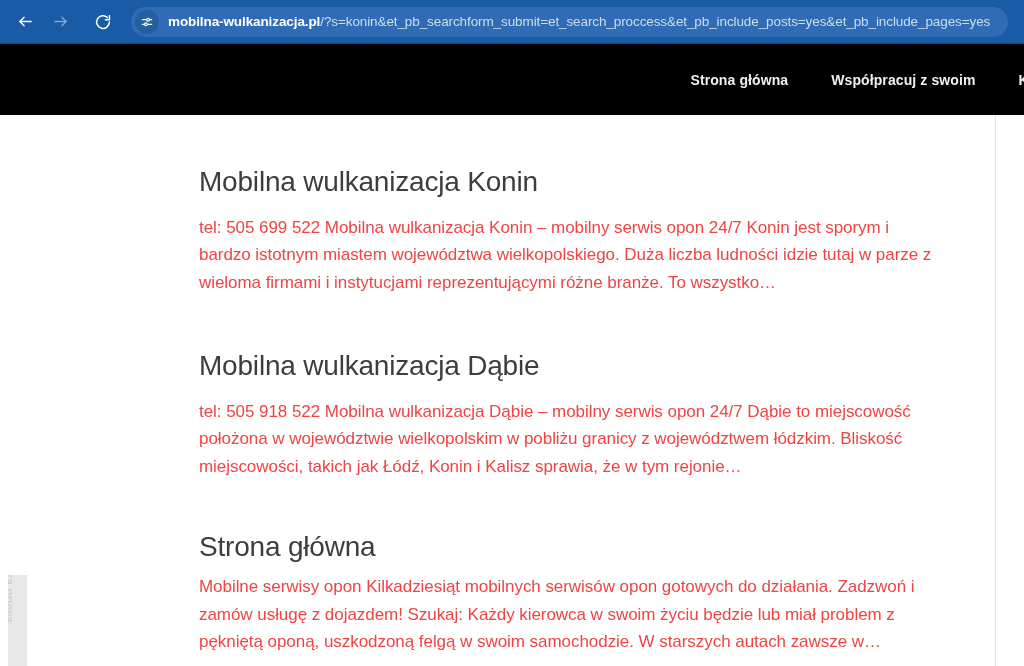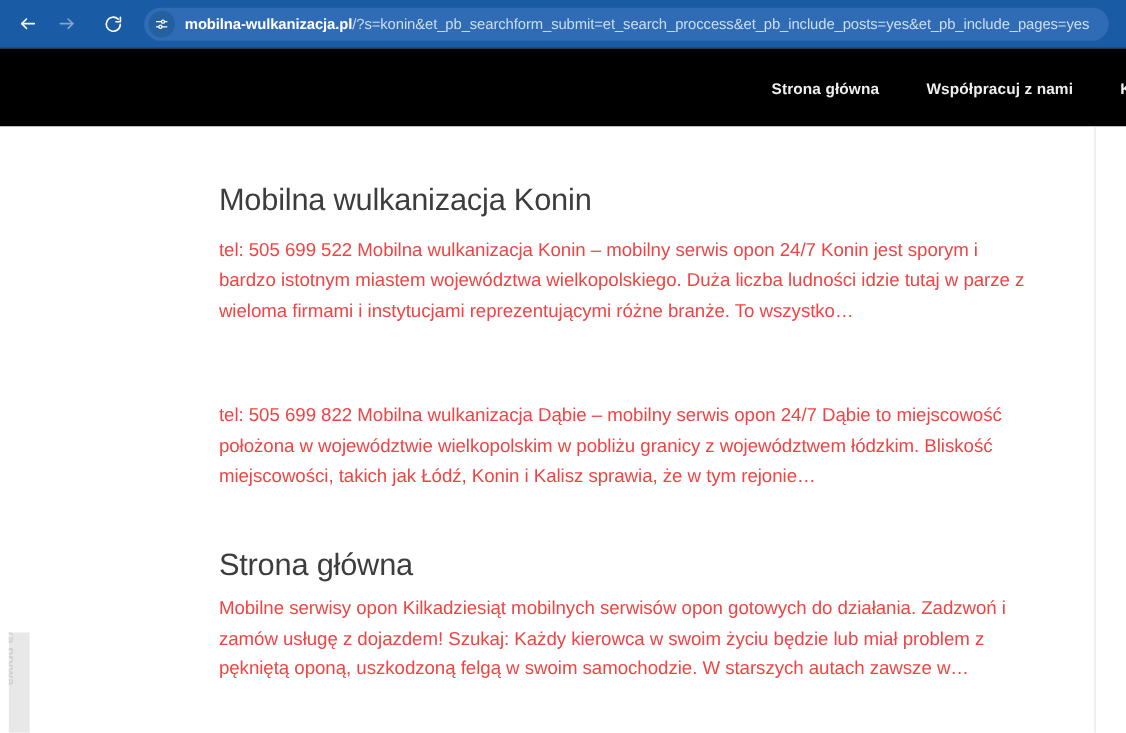--- a/index.html
+++ b/index.html
@@ -210,21 +210,21 @@
         <circle cx="10" cy="16" r="2.4"></circle>
       </svg>
     </span>
     <span class="url-text"><span class="domain">mobilna-wulkanizacja.pl</span><span>/?s=konin&amp;et_pb_searchform_submit=et_search_proccess&amp;et_pb_include_posts=yes&amp;et_pb_include_pages=yes</span></span>
   </div>
 </div>
 
 <div class="site-header">
   <nav class="site-nav">
     <span class="nav-item">Strona główna</span>
-    <span class="nav-item">Współpracuj z nami</span>
+    <span class="nav-item">Współpracuj z swoim</span>
     <span class="nav-item">Kon</span>
   </nav>
 </div>
 
 <div class="page-body">
 
   <div class="content-divider"></div>
 
   <div class="results">
 
@@ -232,22 +232,23 @@
 
     <div class="result-item">
       <h2 class="result-title">Mobilna wulkanizacja Konin</h2>
       <div class="spacer-2"></div>
       <p class="result-excerpt">tel: 505 699 522 Mobilna wulkanizacja Konin – mobilny serwis opon 24/7 Konin jest sporym i bardzo istotnym miastem województwa wielkopolskiego. Duża liczba ludności idzie tutaj w parze z wieloma firmami i instytucjami reprezentującymi różne branże. To wszystko…</p>
     </div>
 
     <div style="height:53px;"></div>
 
     <div class="result-item">
+      <h2 class="result-title">Mobilna wulkanizacja Dąbie</h2>
       <div class="spacer-2"></div>
-      <p class="result-excerpt">tel: 505 699 822 Mobilna wulkanizacja Dąbie – mobilny serwis opon 24/7 Dąbie to miejscowość położona w województwie wielkopolskim w pobliżu granicy z województwem łódzkim. Bliskość miejscowości, takich jak Łódź, Konin i Kalisz sprawia, że w tym rejonie…</p>
+      <p class="result-excerpt">tel: 505 918 522 Mobilna wulkanizacja Dąbie – mobilny serwis opon 24/7 Dąbie to miejscowość położona w województwie wielkopolskim w pobliżu granicy z województwem łódzkim. Bliskość miejscowości, takich jak Łódź, Konin i Kalisz sprawia, że w tym rejonie…</p>
     </div>
 
     <div style="height:50px;"></div>
 
     <div class="result-item">
       <h2 class="result-title">Strona główna</h2>
       <div style="height:9px;"></div>
       <p class="result-excerpt">Mobilne serwisy opon Kilkadziesiąt mobilnych serwisów opon gotowych do działania. Zadzwoń i zamów usługę z dojazdem! Szukaj: Każdy kierowca w swoim życiu będzie lub miał problem z pękniętą oponą, uszkodzoną felgą w swoim samochodzie. W starszych autach zawsze w…</p>
     </div>
 

